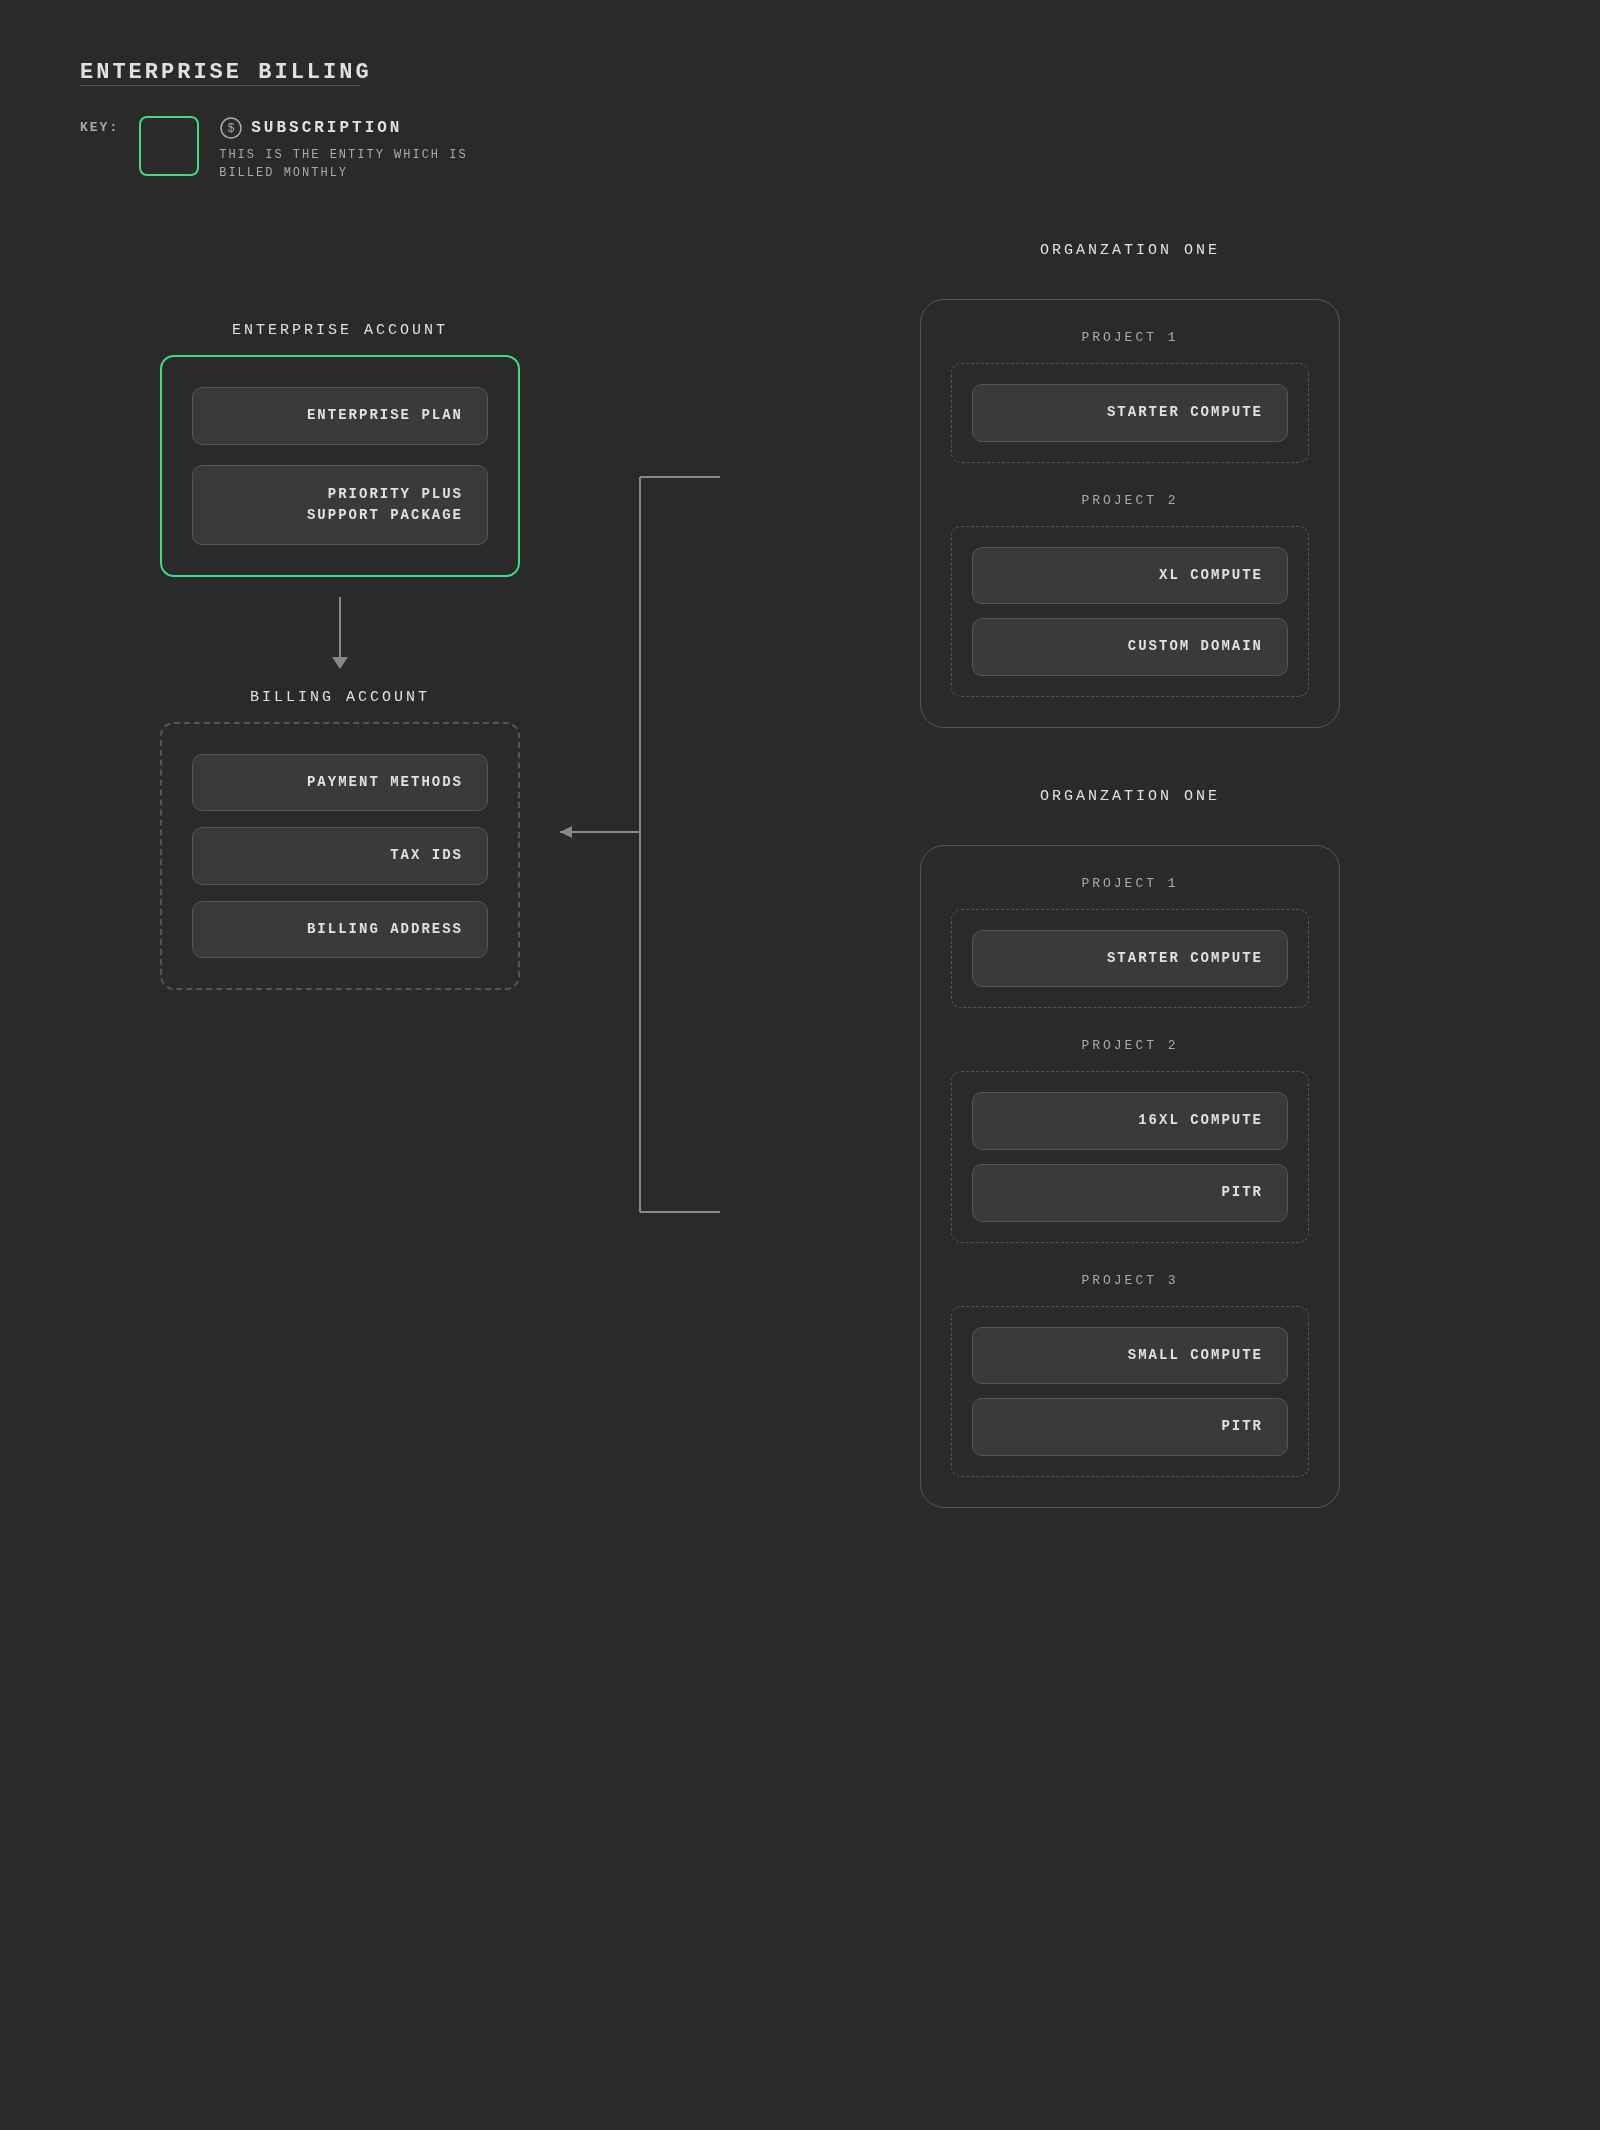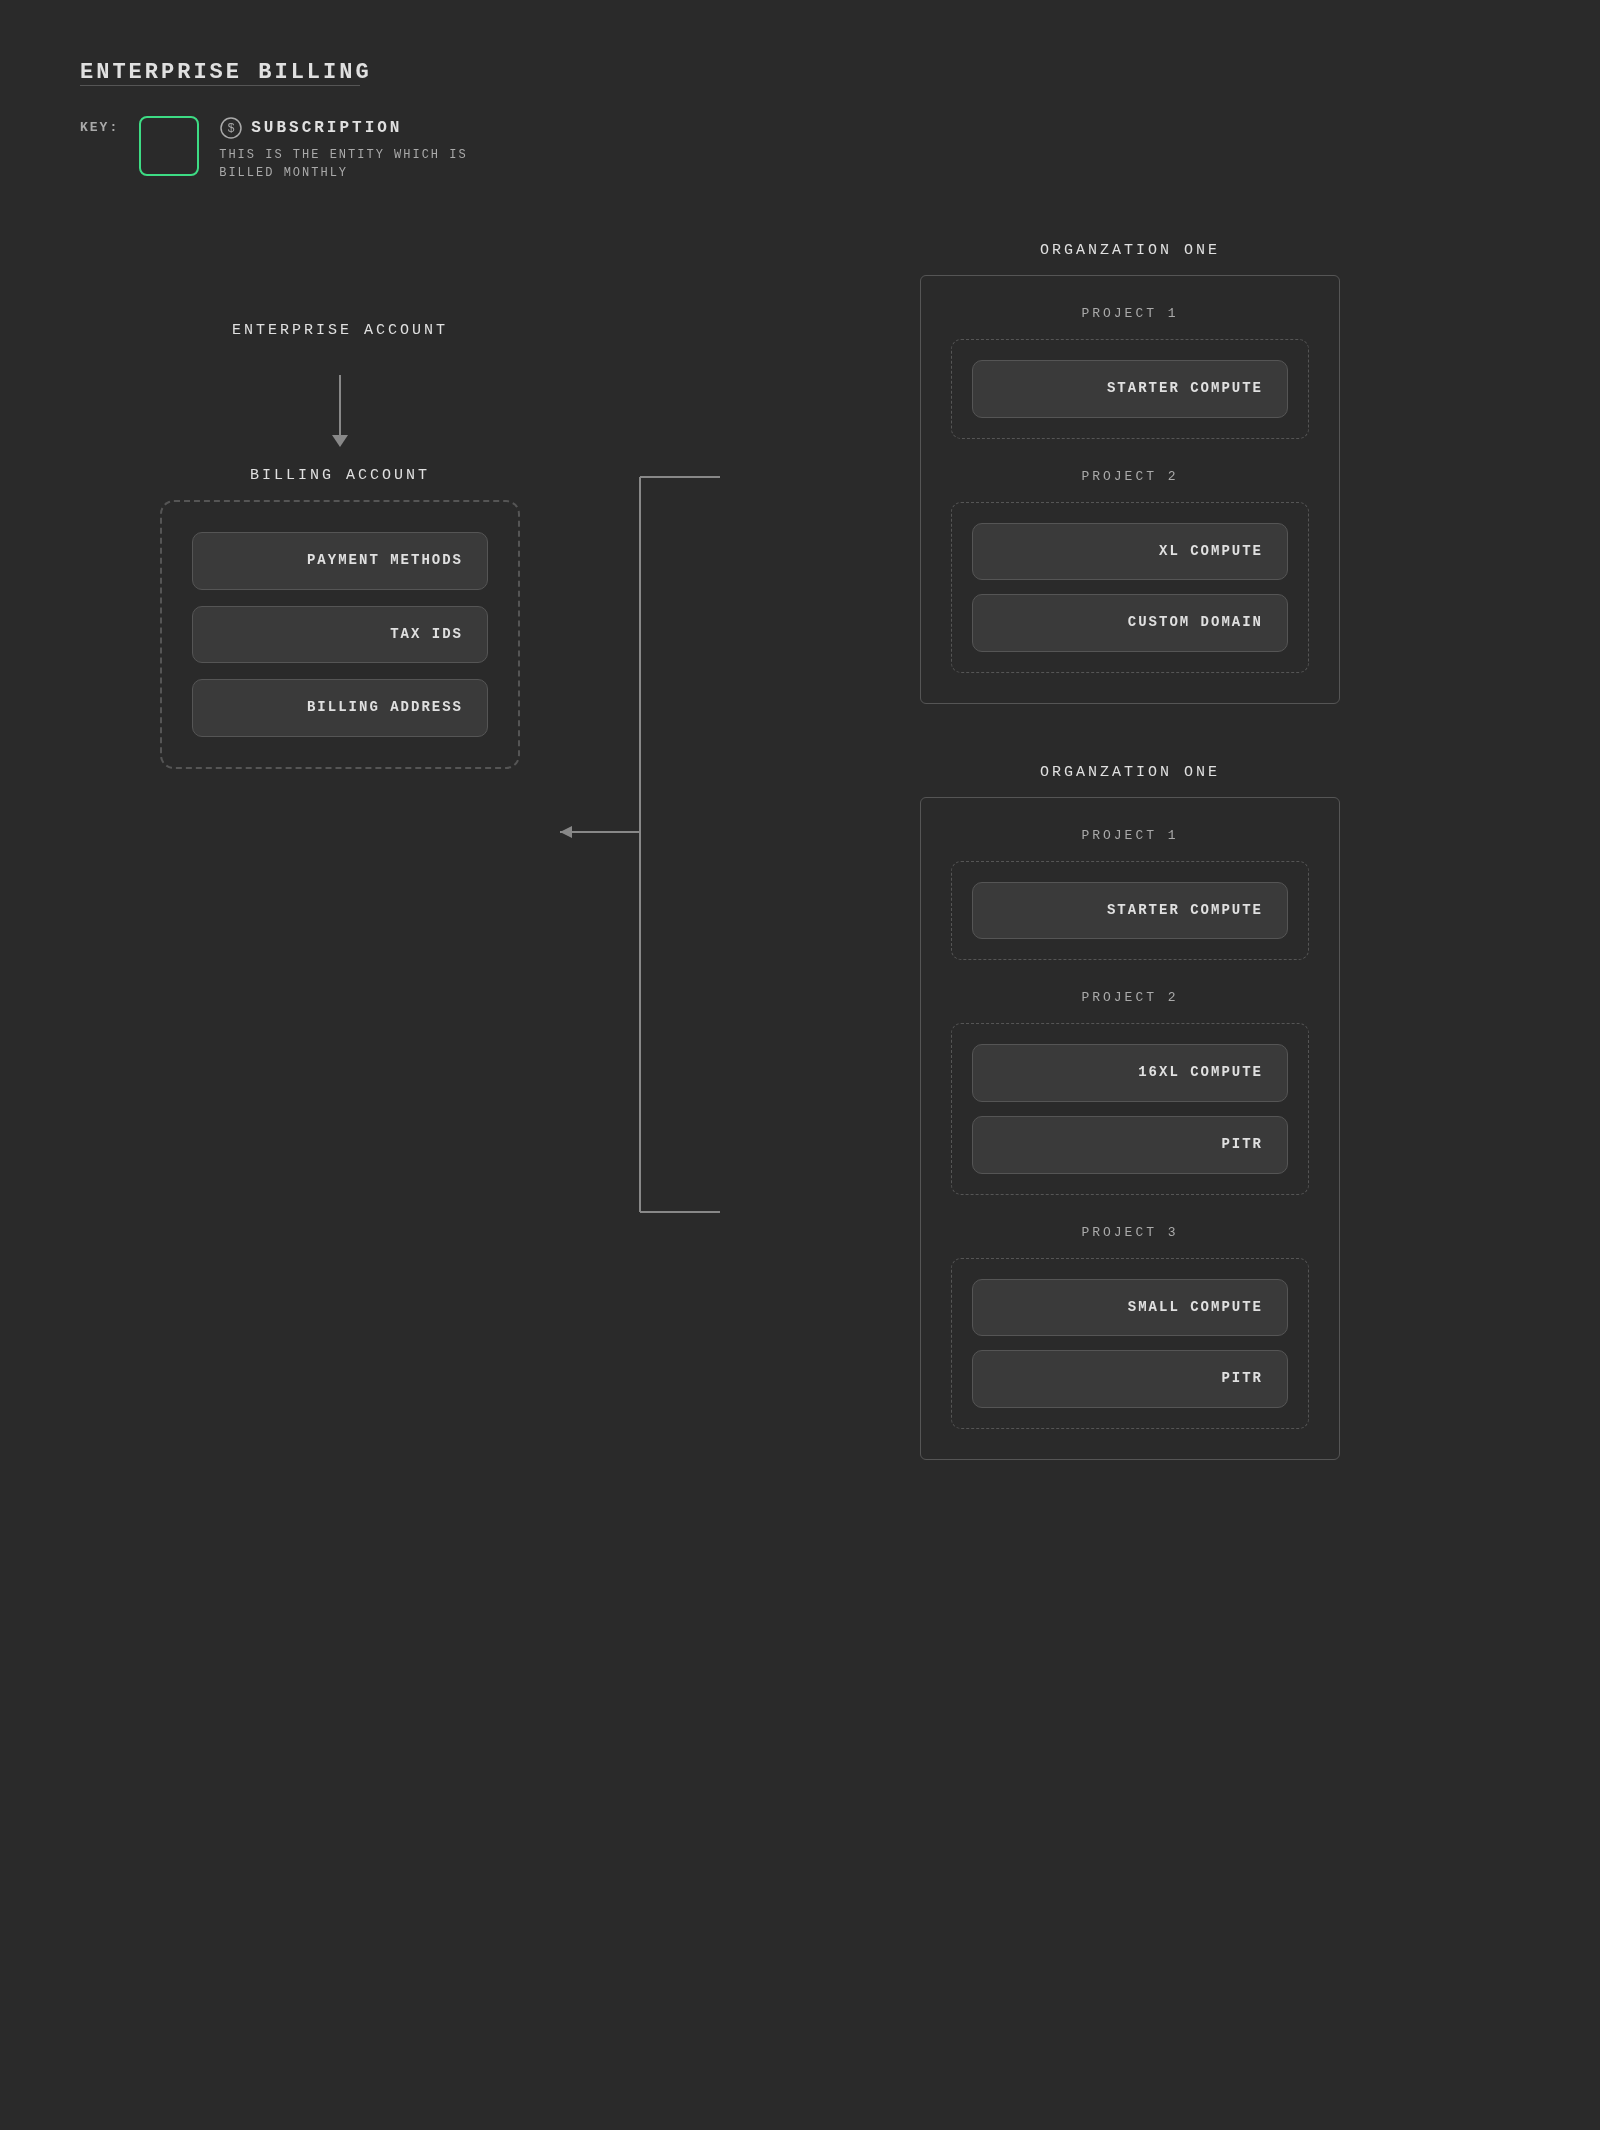--- a/index.html
+++ b/index.html
@@ -207,26 +207,27 @@
       font-size: 15px;
       letter-spacing: 3px;
       color: #e0e0e0;
       margin-bottom: 16px;
       align-self: center;
     }
 
     .org-box {
       width: 420px;
       border: 1px solid #555;
-      border-radius: 6px;
+      border-radius: 24px;
       padding: 30px;
       display: flex;
       flex-direction: column;
       gap: 30px;
       background: transparent;
+      margin-top: 24px;
     }
 
     .project-section {
       display: flex;
       flex-direction: column;
       gap: 12px;
     }
 
     .project-label {
       font-size: 13px;
@@ -274,20 +275,24 @@
       </div>
       <div class="key-subtitle">THIS IS THE ENTITY WHICH IS<br>BILLED MONTHLY</div>
     </div>
   </div>
 
   <div class="main-layout" style="position:relative;">
 
     <div class="left-column">
 
       <div class="enterprise-account-label">ENTERPRISE ACCOUNT</div>
+      <div class="enterprise-account-box">
+        <button class="item-button">ENTERPRISE PLAN</button>
+        <button class="item-button" style="line-height:1.5;">PRIORITY PLUS<br>SUPPORT PACKAGE</button>
+      </div>
 
       <div class="arrow-down-container">
         <div class="arrow-line"></div>
         <div class="arrow-head"></div>
       </div>
 
       <div class="billing-account-label">BILLING ACCOUNT</div>
       <div class="billing-account-box">
         <button class="item-button">PAYMENT METHODS</button>
         <button class="item-button">TAX IDS</button>

